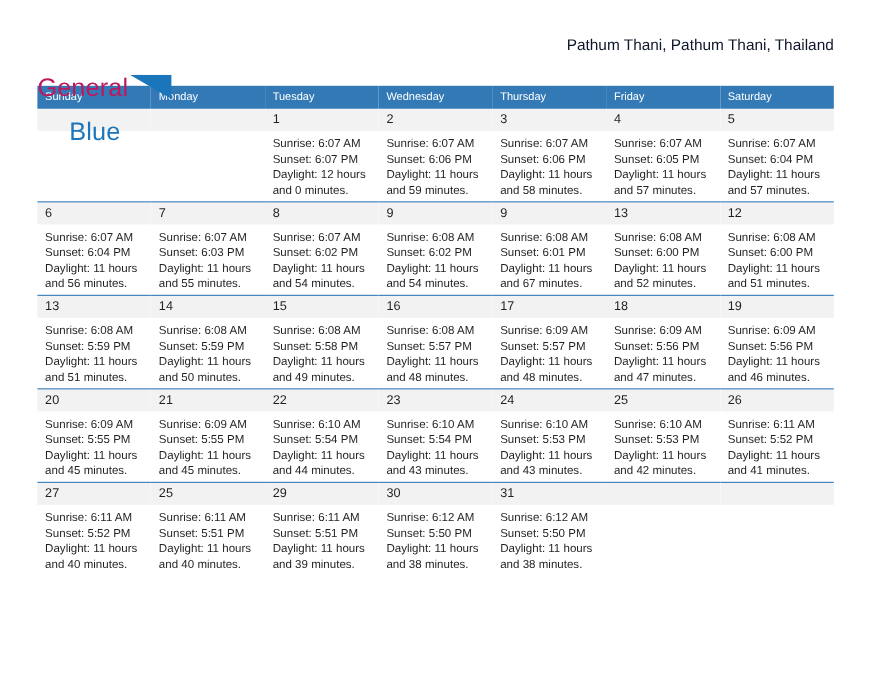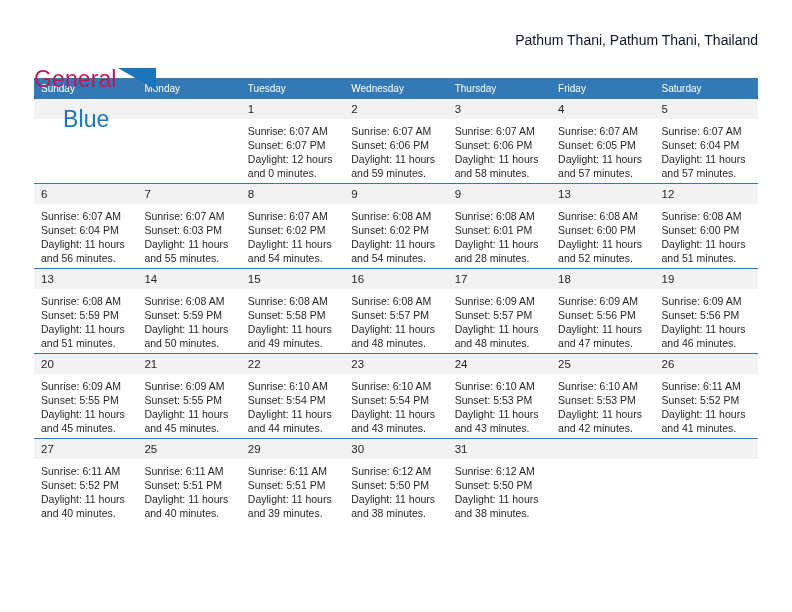--- a/index.html
+++ b/index.html
@@ -244,21 +244,21 @@
               <div>Daylight: 11 hours</div>
               <div>and 54 minutes.</div>
             </div>
           </td>
           <td class="day-cell">
             <div class="daynum">9</div>
             <div class="info">
               <div>Sunrise: 6:08 AM</div>
               <div>Sunset: 6:01 PM</div>
               <div>Daylight: 11 hours</div>
-              <div>and 28 minutes.</div>
+              <div>and 67 minutes.</div>
             </div>
           </td>
           <td class="day-cell">
             <div class="daynum">13</div>
             <div class="info">
               <div>Sunrise: 6:08 AM</div>
               <div>Sunset: 6:00 PM</div>
               <div>Daylight: 11 hours</div>
               <div>and 52 minutes.</div>
             </div>

